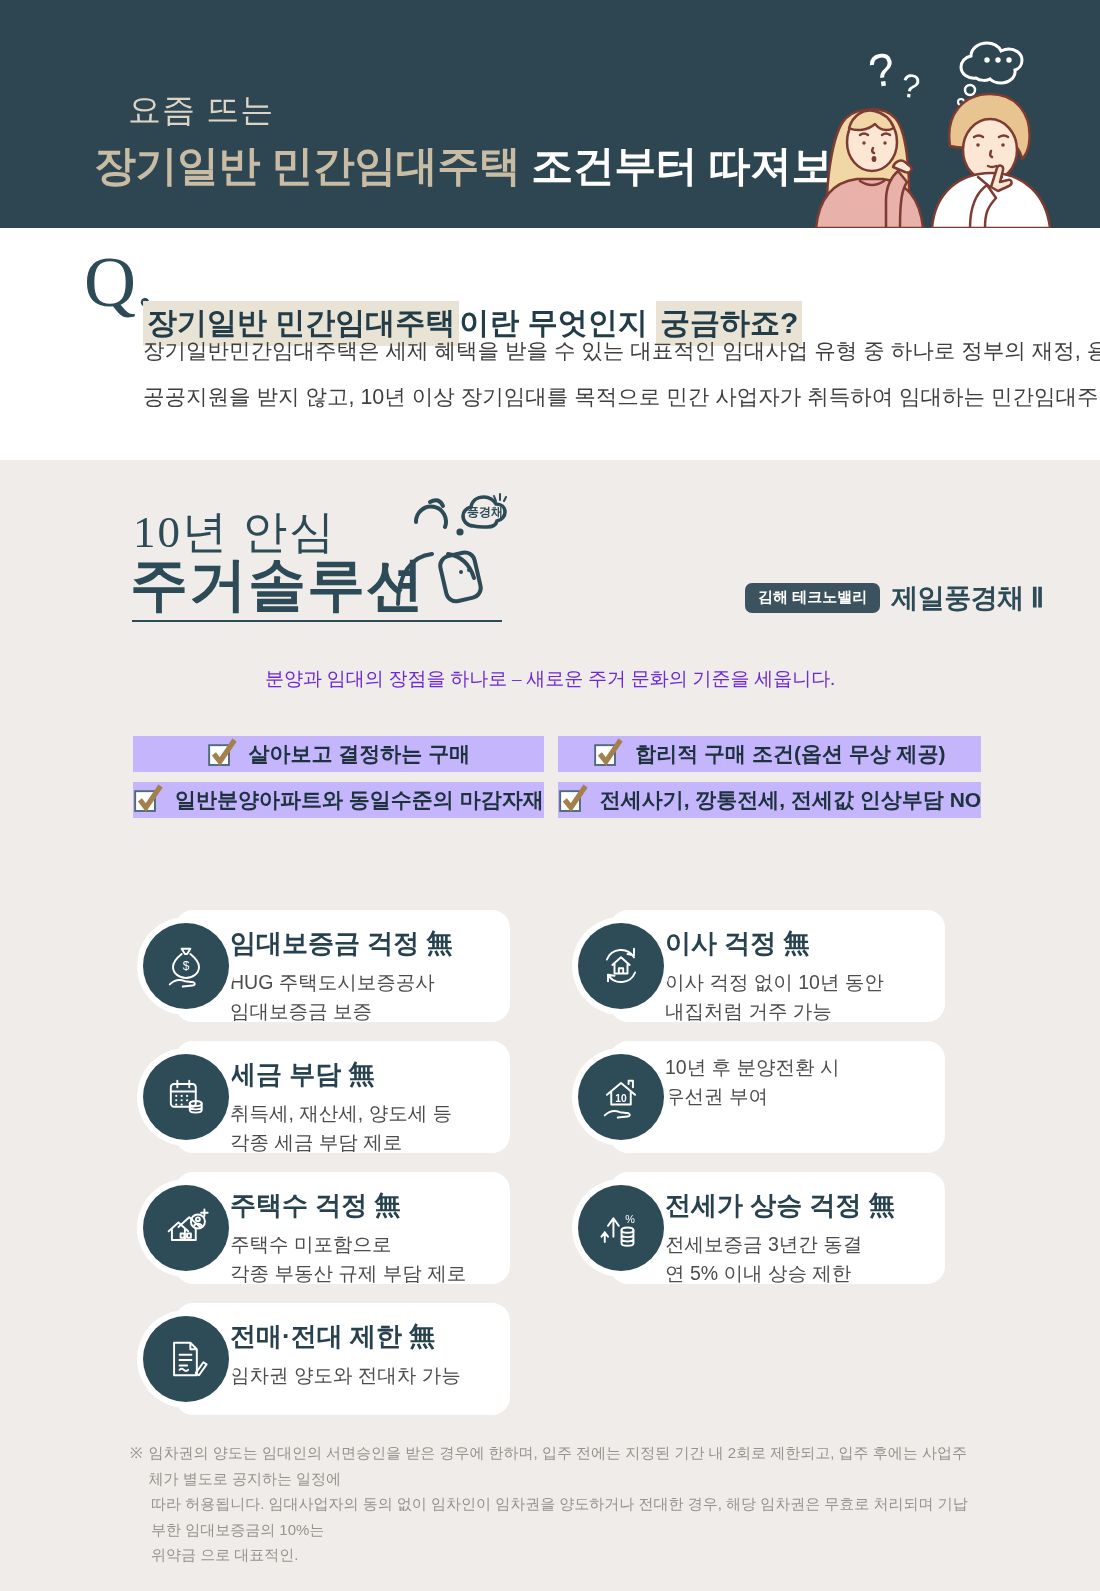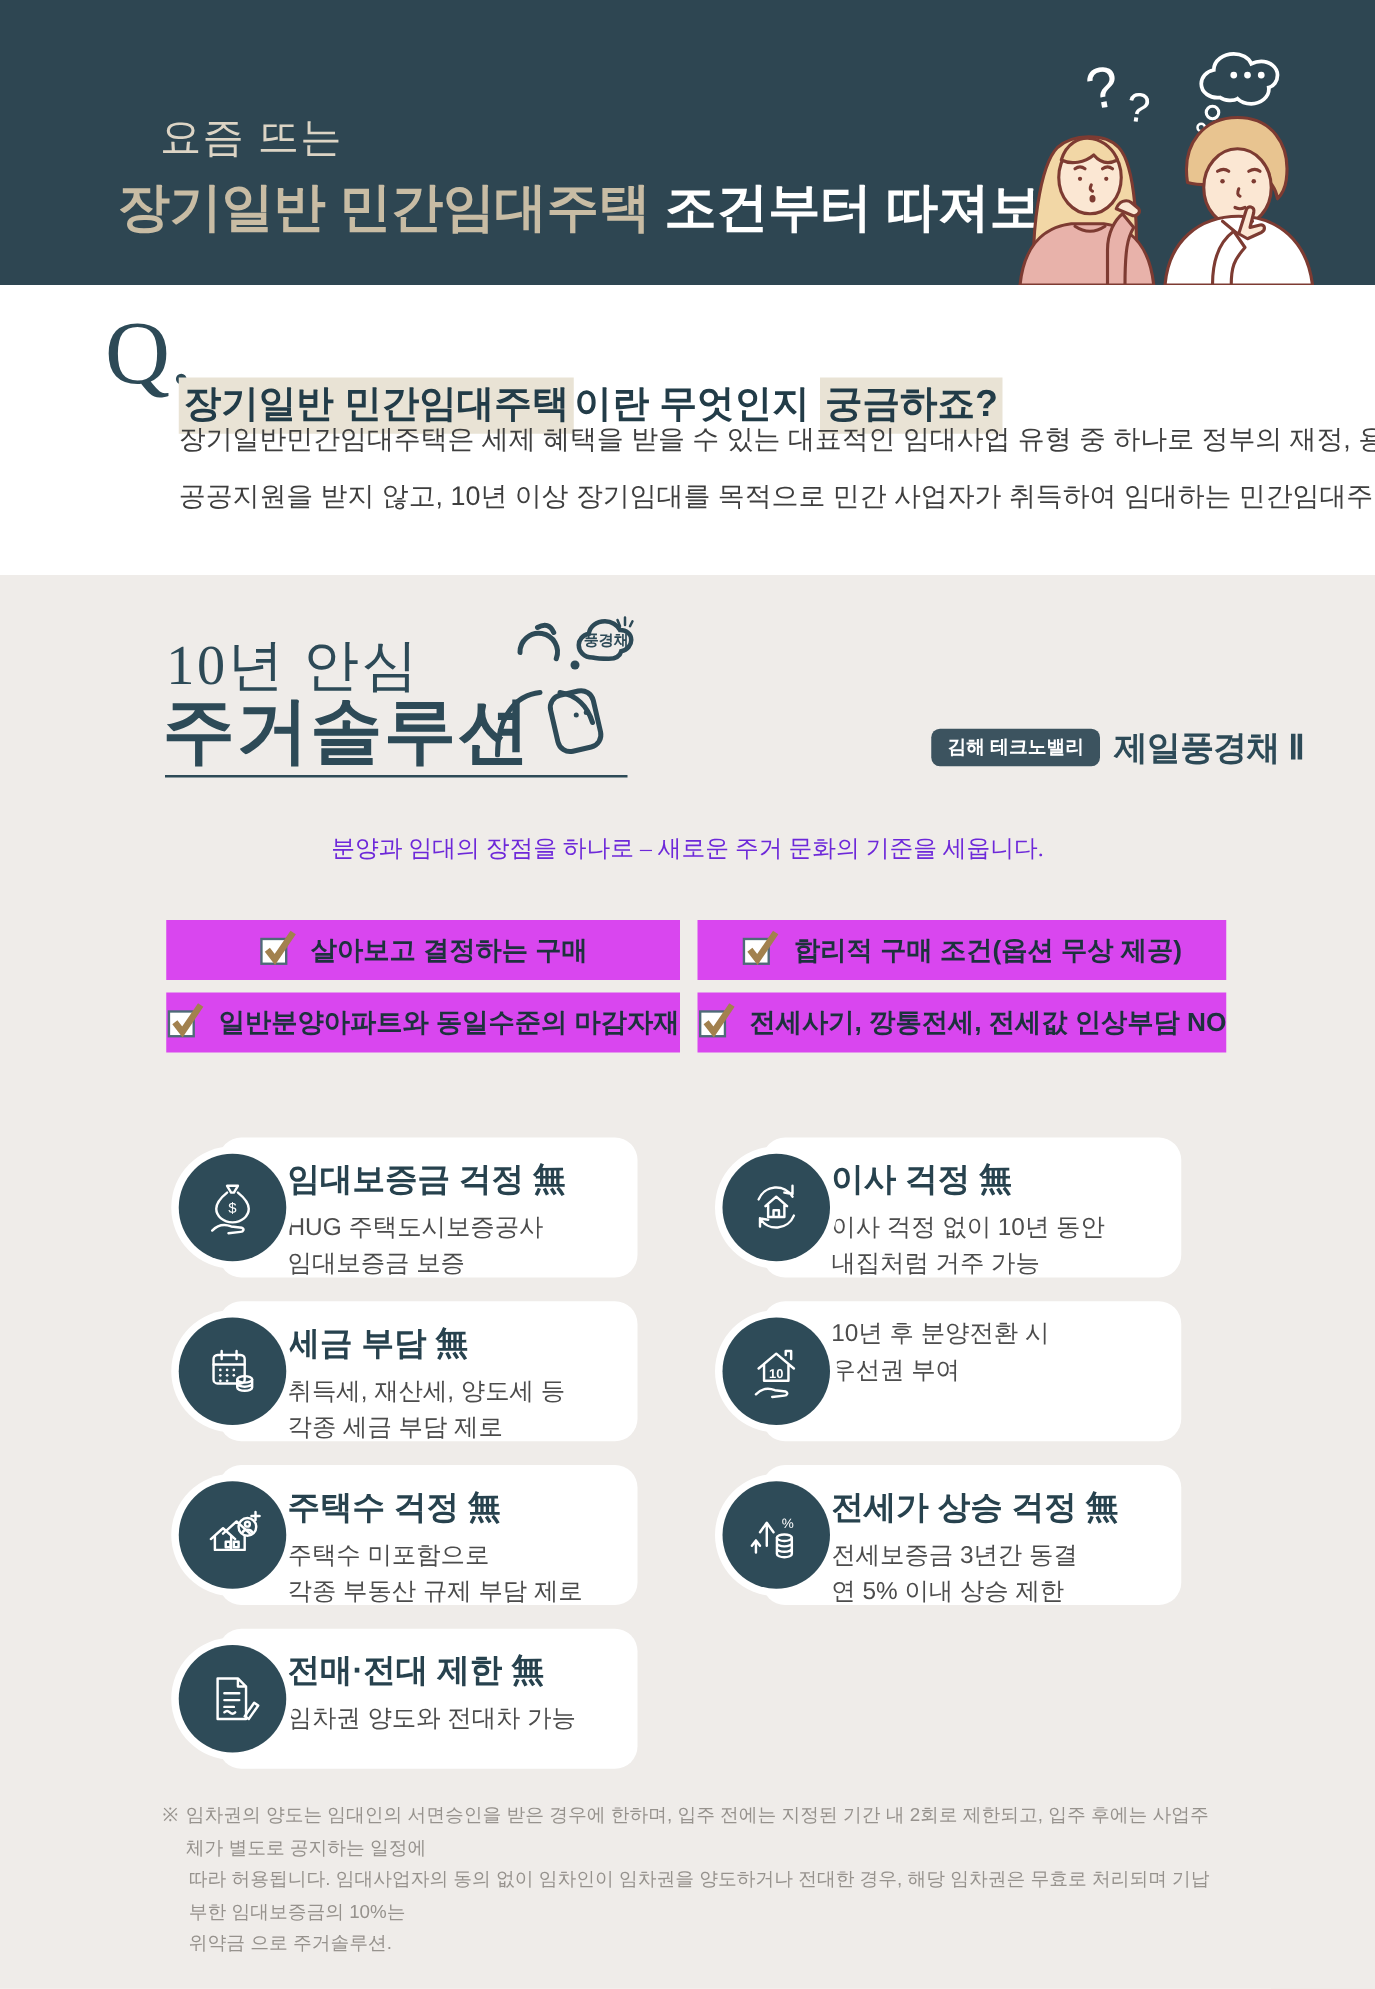--- a/index.html
+++ b/index.html
@@ -25,21 +25,21 @@
   .logo-line1{position:absolute;left:133px;top:42px;font-family:"Liberation Serif",serif;font-size:45px;color:#2d4a57;letter-spacing:2px;}
   .logo-line2{position:absolute;left:130px;top:86px;font-family:"Liberation Serif",serif;font-size:58px;font-weight:700;color:#2d4a57;letter-spacing:1px;}
   .logo-underline{position:absolute;left:132px;top:160px;width:370px;height:2px;background:#2d4a57;}
   .logo-person{position:absolute;left:386px;top:28px;}
   .badge-row{position:absolute;left:745px;top:120px;display:flex;align-items:center;gap:11px;white-space:nowrap;}
   .badge-pill{background:#3c535f;color:#ffffff;font-size:15px;font-weight:700;padding:5px 13px 6px;border-radius:7px;}
   .badge-name{color:#2d4a57;font-size:27px;font-weight:800;letter-spacing:-0.5px;}
   .headline{position:absolute;left:0;top:206px;width:1100px;text-align:center;font-family:"Liberation Serif",serif;font-size:19px;color:#6d28d9;}
   
   .checks{position:absolute;left:133px;top:276px;width:834px;display:grid;grid-template-columns:1fr 1fr;gap:10px 14px;}
-  .check-item{background:#d946ef;height:48px;display:flex;align-items:center;justify-content:center;gap:11px;font-size:21px;font-weight:800;color:#1d323d;white-space:nowrap;}
+  .check-item{background:#c4b5fd;height:36px;display:flex;align-items:center;justify-content:center;gap:11px;font-size:21px;font-weight:800;color:#1d323d;white-space:nowrap;}
   .check-item svg{flex:0 0 auto;margin-top:-4px;}
   
   .cards{position:absolute;left:140px;top:450px;width:805px;display:grid;grid-template-columns:370px 370px;column-gap:65px;row-gap:19px;}
   .card{position:relative;height:112px;}
   .card-box{position:absolute;left:35px;top:0;right:0;bottom:0;background:#ffffff;border-radius:18px;padding:12px 8px 0 55px;box-sizing:border-box;}
   .card-halo{position:absolute;left:-3px;top:7px;width:98px;height:98px;border-radius:50%;background:#ffffff;}
   .card-circle{position:absolute;left:3px;top:13px;width:86px;height:86px;border-radius:50%;background:#2e4b58;display:flex;align-items:center;justify-content:center;}
   .card-title{font-size:26px;font-weight:800;color:#27424e;margin:4px 0 7px;white-space:nowrap;}
   .card-line{font-size:19.5px;color:#4c4c4c;line-height:1.5;white-space:nowrap;}
   
@@ -308,17 +308,17 @@
       </div>
 
     </div>
 
     <div class="disclaimer">
       <div class="row1">
         <span>※</span>
         <span>임차권의 양도는 임대인의 서면승인을 받은 경우에 한하며, 입주 전에는 지정된 기간 내 2회로 제한되고, 입주 후에는 사업주체가 별도로 공지하는 일정에</span>
       </div>
       <div class="indent">따라 허용됩니다. 임대사업자의 동의 없이 임차인이 임차권을 양도하거나 전대한 경우, 해당 임차권은 무효로 처리되며 기납부한 임대보증금의 10%는</div>
-      <div class="indent">위약금 으로 주거솔루션.</div>
+      <div class="indent">위약금 으로 대표적인.</div>
     </div>
 
   </section>
 </div>
 
 </body></html>

